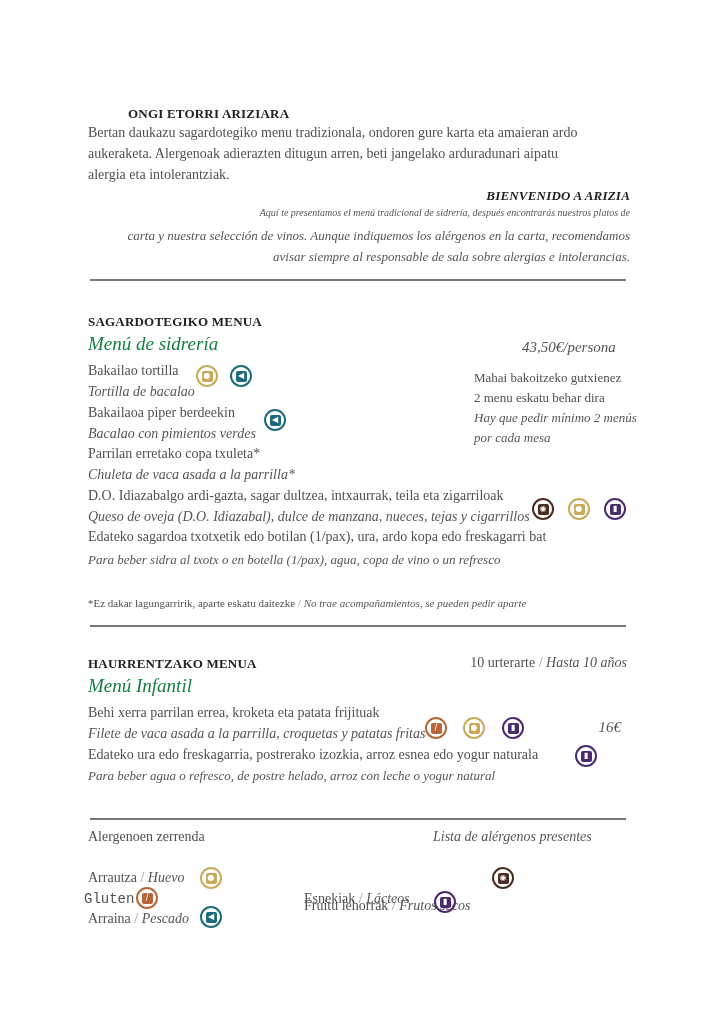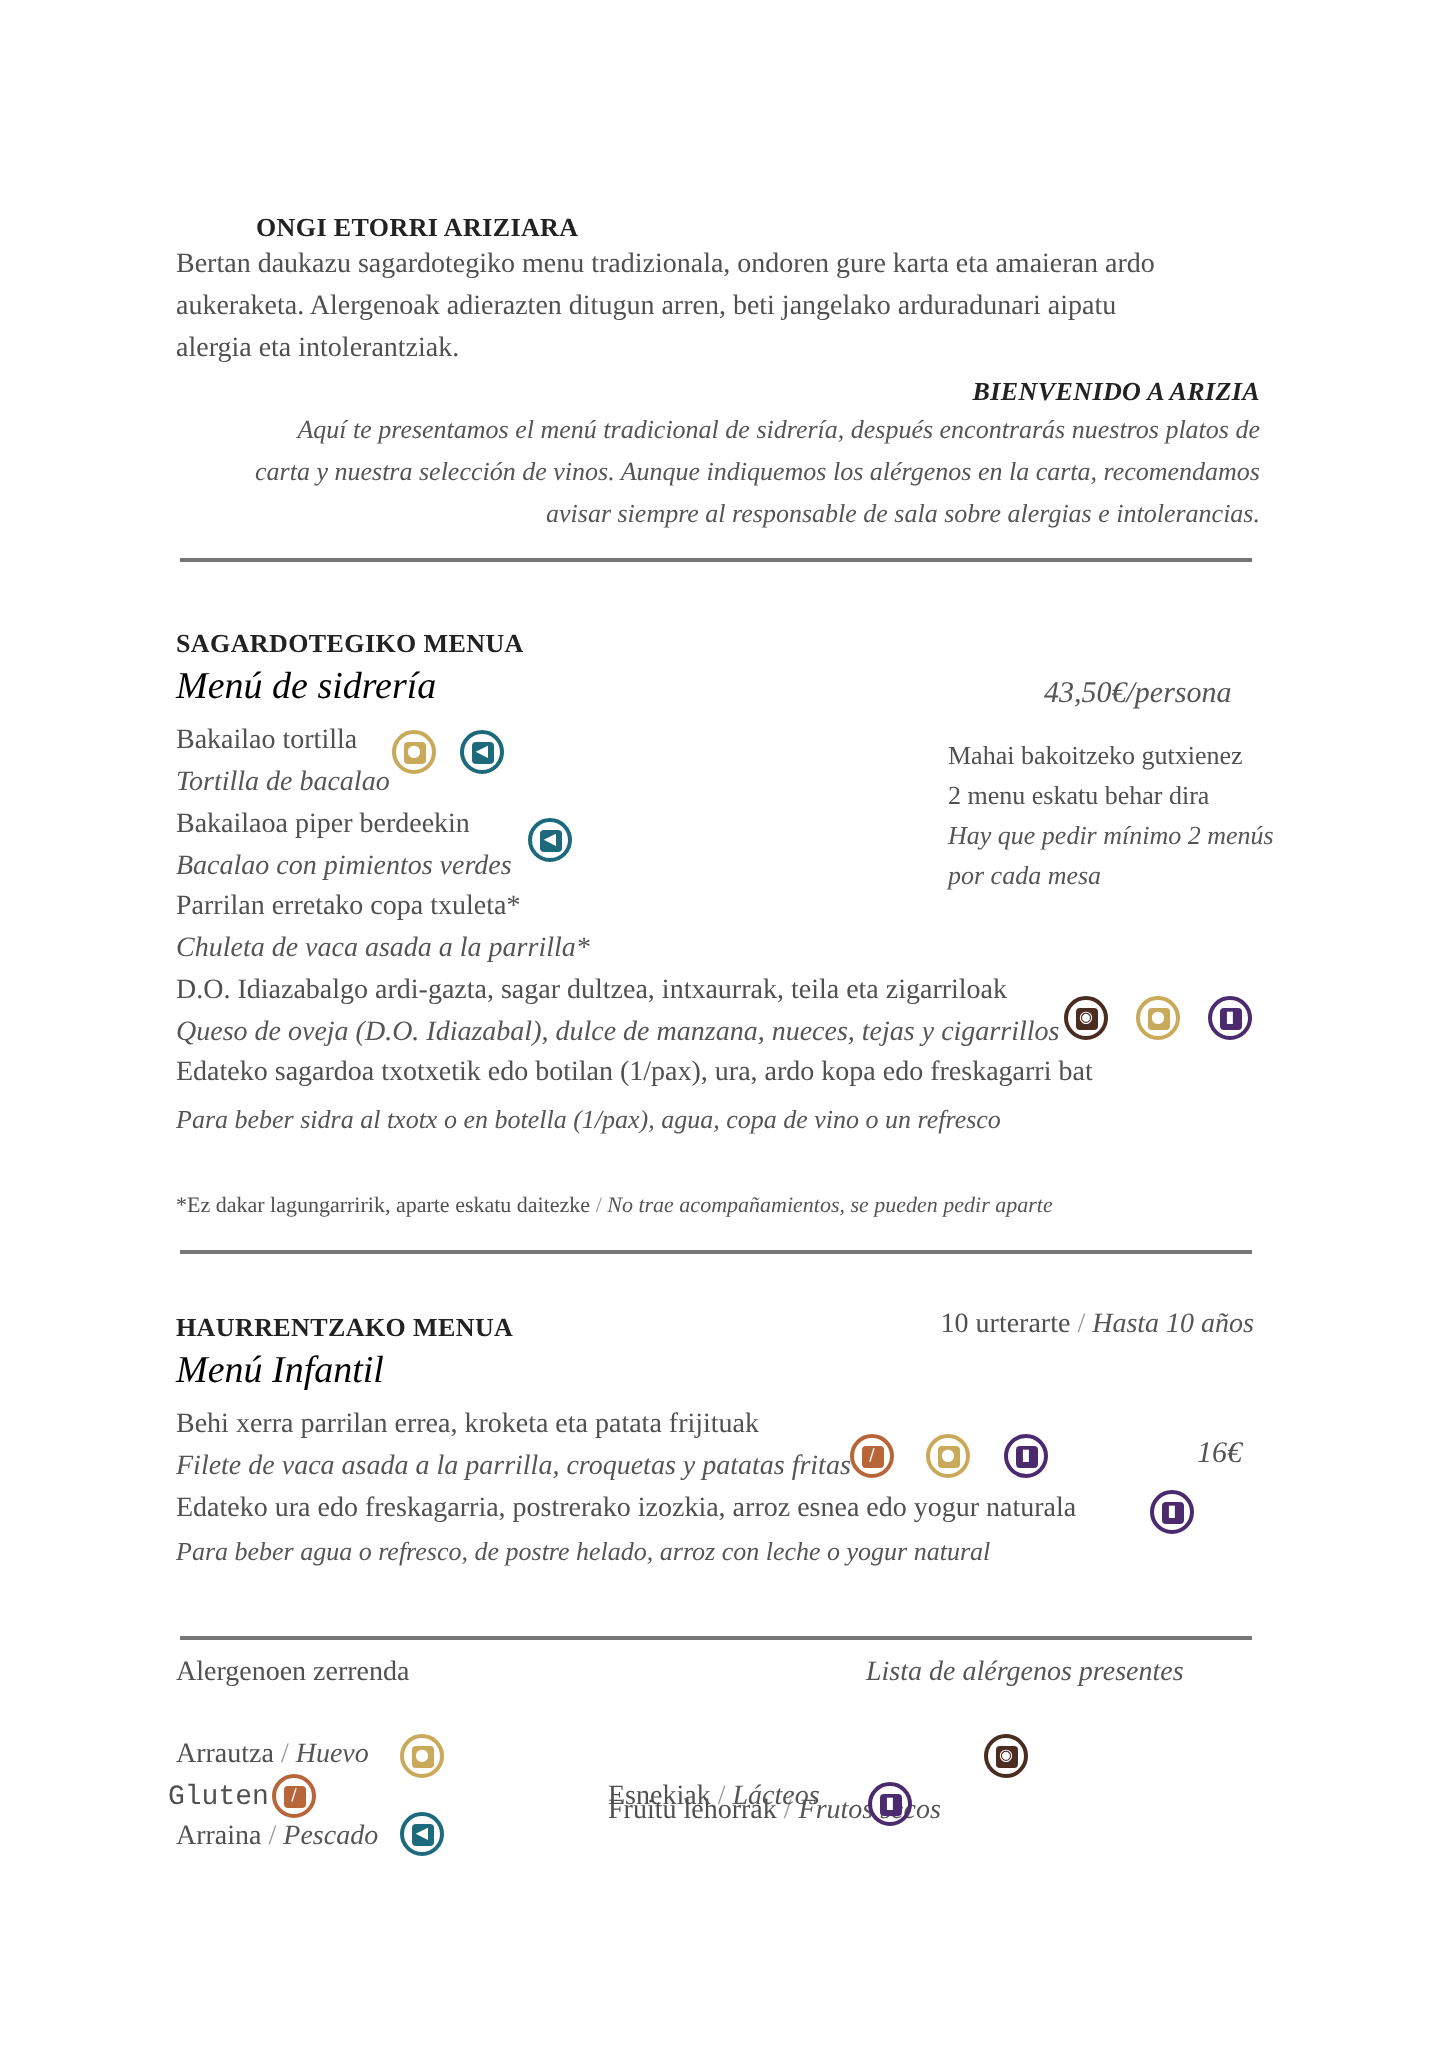--- a/index.html
+++ b/index.html
@@ -2,21 +2,21 @@
 <html><head>
 <meta charset="utf-8">
 <style>
   html, body { margin:0; padding:0; background:#ffffff; }
   body { width:717px; height:1024px; position:relative; overflow:hidden;
          font-family:"DejaVu Serif", serif; color:#555; }
   .abs { position:absolute; white-space:nowrap; }
   .h { font-family:"Liberation Serif", serif; font-weight:bold; color:#222; font-size:13px; letter-spacing:0.2px; }
   .t { font-family:"Liberation Serif", serif; font-size:14px; color:#505050; }
   .i { font-family:"Liberation Serif", serif; font-style:italic; font-size:14px; color:#555; }
-  .big { font-family:"Liberation Serif", serif; font-style:italic; font-size:19px; color:#000000; }
+  .big { font-family:"Liberation Serif", serif; font-style:italic; font-size:19px; color:#15803d; }
   .right { text-align:right; }
   .sep { color:#999; font-style:normal; }
   .rule { position:absolute; left:90px; width:536px; height:2px; background:#777; }
   .al { position:absolute; width:22px; height:22px; border-radius:50%; box-sizing:border-box;
         border:2.5px solid; display:flex; align-items:center; justify-content:center; }
   .al .sq { width:11px; height:11px; border-radius:2px; display:flex; align-items:center; justify-content:center;
             font-family:"DejaVu Sans", sans-serif; font-size:8px; color:#fff; line-height:1; }
   .egg { border-color:#c9a95a; } .egg .sq { background:#c9a95a; }
   .fish { border-color:#1d6a7c; } .fish .sq { background:#1d6a7c; }
   .nuts { border-color:#4a2c20; } .nuts .sq { background:#4a2c20; }
@@ -24,21 +24,21 @@
   .gluten { border-color:#b8653a; } .gluten .sq { background:#b8653a; }
 </style>
 </head>
 <body>
 
 <div class="abs h" style="left:88px;top:106px;margin-left:40px;">ONGI ETORRI ARIZIARA</div>
 <div class="abs t" style="left:88px;top:125px;">Bertan daukazu sagardotegiko menu tradizionala, ondoren gure karta eta amaieran ardo</div>
 <div class="abs t" style="left:88px;top:146px;">aukeraketa. Alergenoak adierazten ditugun arren, beti jangelako arduradunari aipatu</div>
 <div class="abs t" style="left:88px;top:167px;">alergia eta intolerantziak.</div>
 <div class="abs h right" style="right:87px;top:188px;font-style:italic;">BIENVENIDO A ARIZIA</div>
-<div class="abs i right" style="right:87px;top:207px;font-size:13px;">Aquí te presentamos el menú tradicional de sidrería,  después encontrarás nuestros platos de</div>
+<div class="abs i right" style="right:87px;top:207px;font-size:10px;">Aquí te presentamos el menú tradicional de sidrería,  después encontrarás nuestros platos de</div>
 <div class="abs i right" style="right:87px;top:228px;font-size:13px;">carta y nuestra selección de vinos. Aunque indiquemos los alérgenos en la carta, recomendamos</div>
 <div class="abs i right" style="right:87px;top:249px;font-size:13px;">avisar siempre al responsable de sala sobre alergias e intolerancias.</div>
 
 <div class="rule" style="top:279px;"></div>
 
 <div class="abs h" style="left:88px;top:314px;">SAGARDOTEGIKO MENUA</div>
 <div class="abs big" style="left:88px;top:333px;">Menú de sidrería</div>
 <div class="abs i" style="left:522px;top:339px;font-size:15px;">43,50€/persona</div>
 <div class="abs t" style="left:474px;top:370px;font-size:13px;">Mahai bakoitzeko gutxienez</div>
 <div class="abs t" style="left:474px;top:390px;font-size:13px;">2 menu eskatu behar dira</div>

